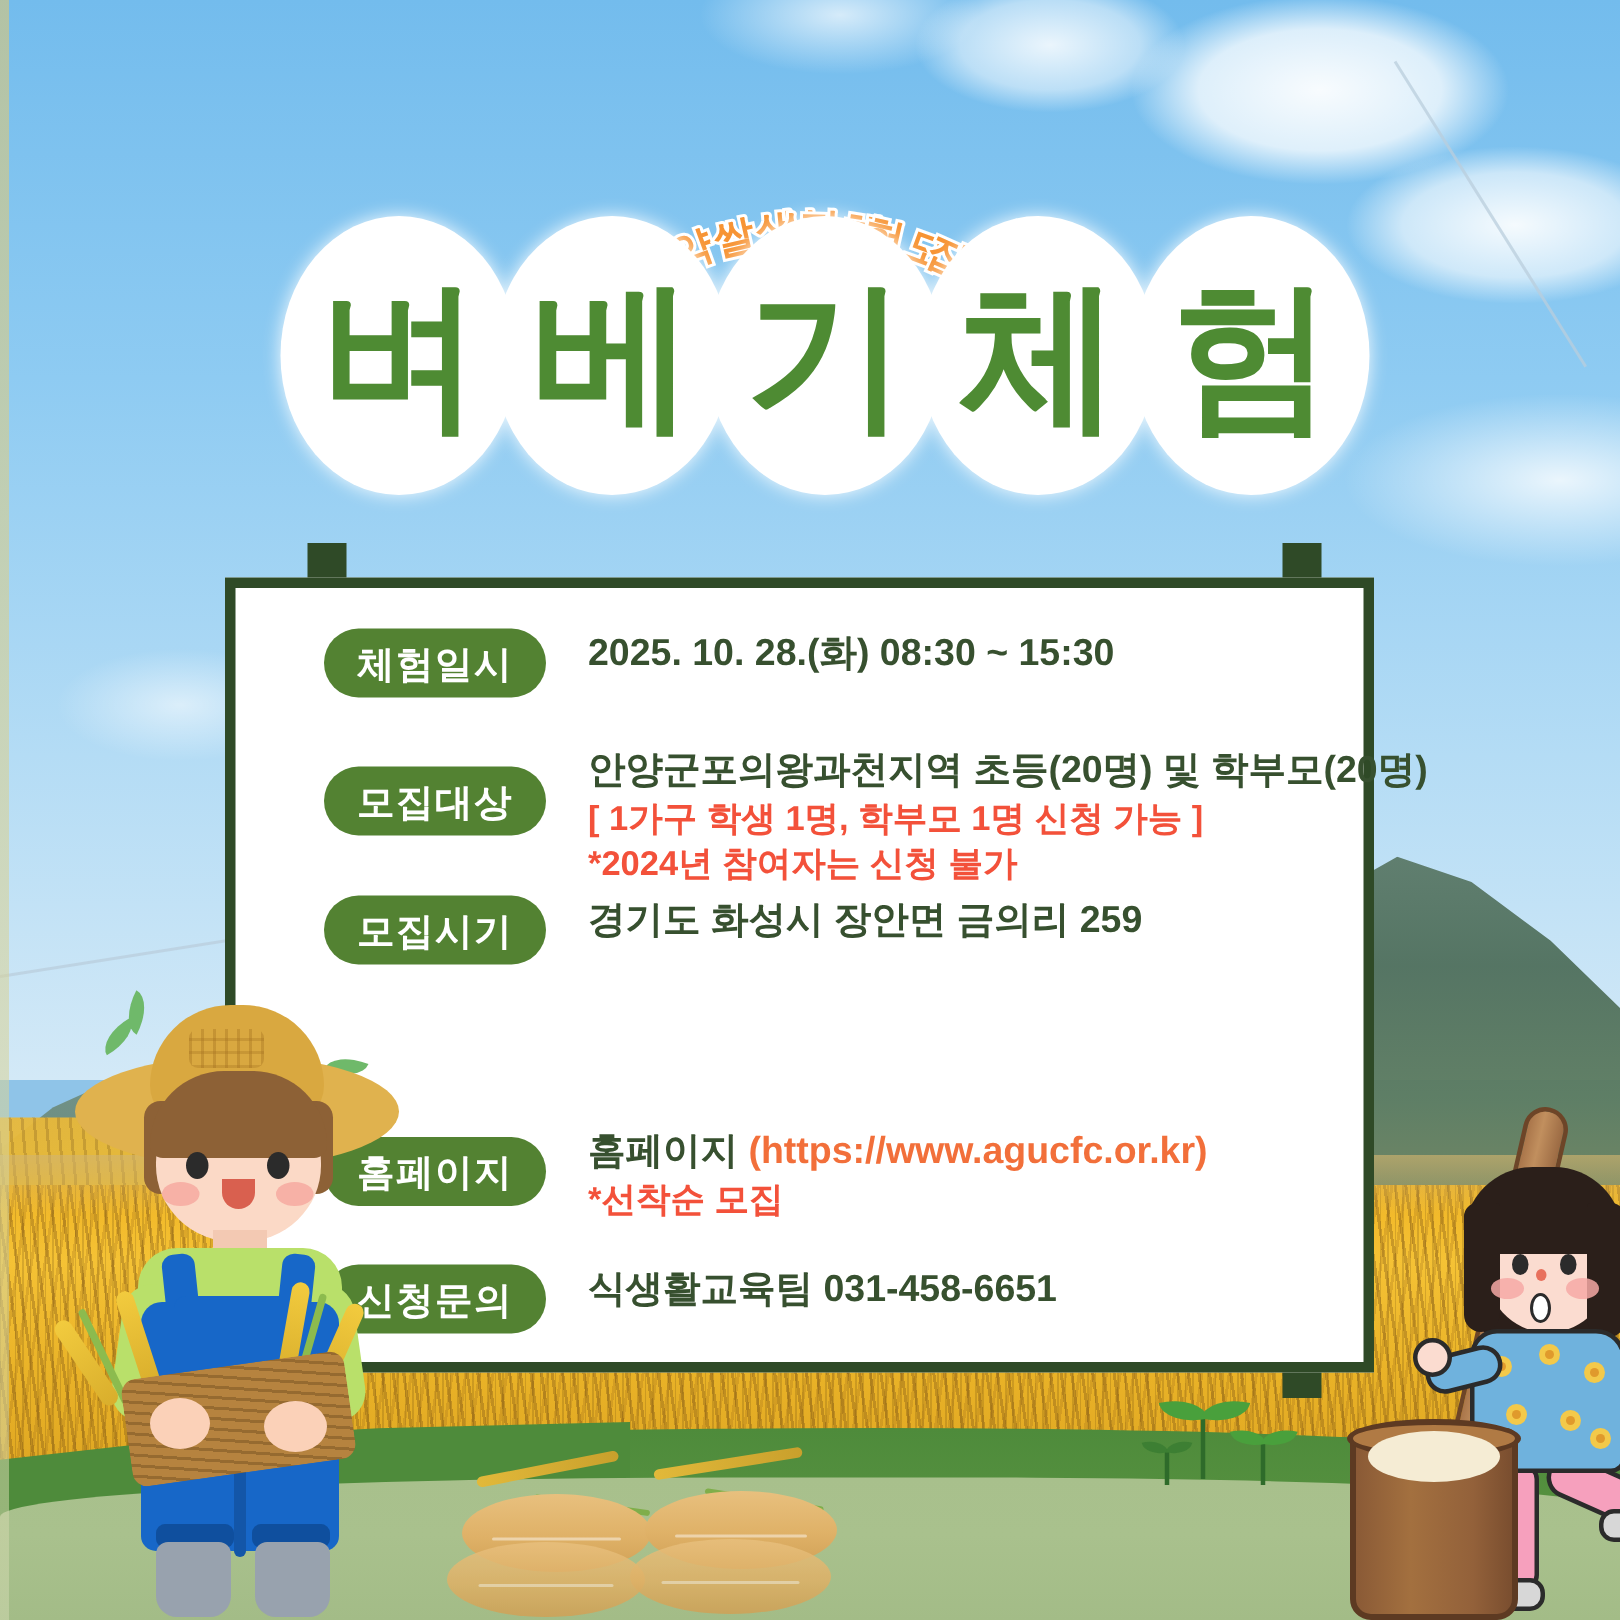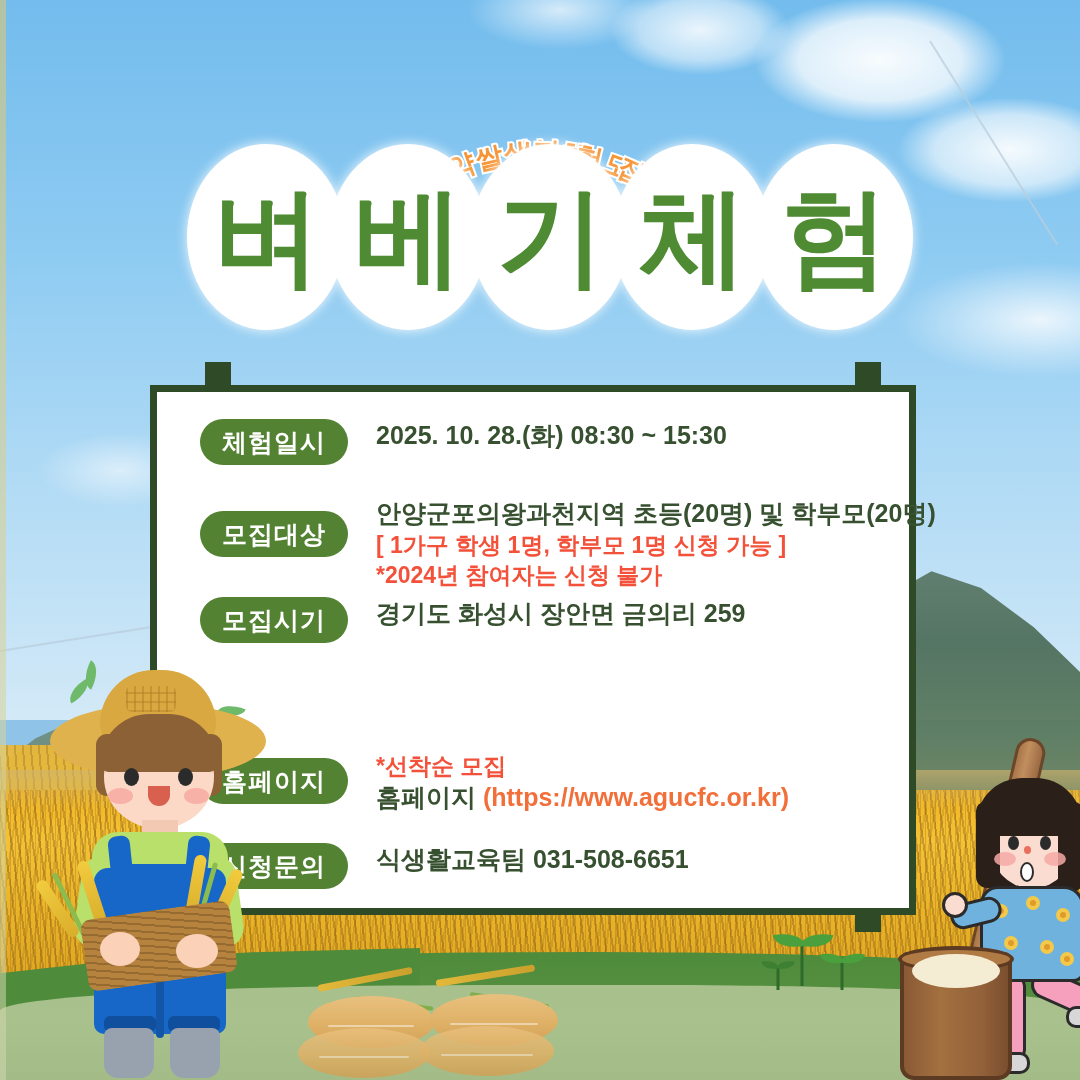--- a/index.html
+++ b/index.html
@@ -133,21 +133,21 @@
     box-shadow:0 0 12px rgba(255,255,255,.9);
   }
   .title-ch{
     position:relative;z-index:2;
     font-size:108px;font-weight:700;color:#4e8b33;
     line-height:1;letter-spacing:-2px;
   }
 
   
   .rows{
-    position:absolute;left:150px;top:385px;width:766px;height:668px;text-decoration:underline;
+    position:absolute;left:166px;top:385px;width:766px;height:668px;text-decoration:underline;
   }
   .row{position:absolute;display:flex;align-items:flex-start;}
   .badge{
     flex:0 0 auto;width:148px;height:46px;border-radius:23px;
     background:#538232;color:#fff;
     display:flex;align-items:center;justify-content:center;
     font-size:25px;font-weight:700;letter-spacing:1px;
   }
   .val{margin-left:28px;}
   .val .line{
@@ -347,29 +347,29 @@
       <div class="badge">모집시기</div>
       <div class="val">
         <div class="line">경기도 화성시 장안면 금의리 259</div>
       </div>
     </div>
 
 
     <div class="row r5">
       <div class="badge">홈페이지</div>
       <div class="val">
+        <div class="line"><span>홈페이지</span> <span class="url">(https://www.agucfc.or.kr)</span></div>
         <div class="line red">*선착순 모집</div>
-        <div class="line"><span>홈페이지</span> <span class="url">(https://www.agucfc.or.kr)</span></div>
       </div>
     </div>
 
     <div class="row r6">
       <div class="badge">신청문의</div>
       <div class="val">
-        <div class="line">식생활교육팀 031-508-6651</div>
+        <div class="line">식생활교육팀 031-458-6651</div>
       </div>
     </div>
 
   </div>
 
   <div class="arch" id="arch">
       <div class="arch-ch" style="left: 408.571px; top: 86.5659px; transform: rotate(-31deg);">.</div>
       <div class="arch-ch" style="left: 421.241px; top: 79.492px; transform: rotate(-27.3529deg);">무</div>
       <div class="arch-ch" style="left: 434.334px; top: 73.2383px; transform: rotate(-23.7059deg);">농</div>
       <div class="arch-ch" style="left: 447.799px; top: 67.8303px; transform: rotate(-20.0588deg);">약</div>

